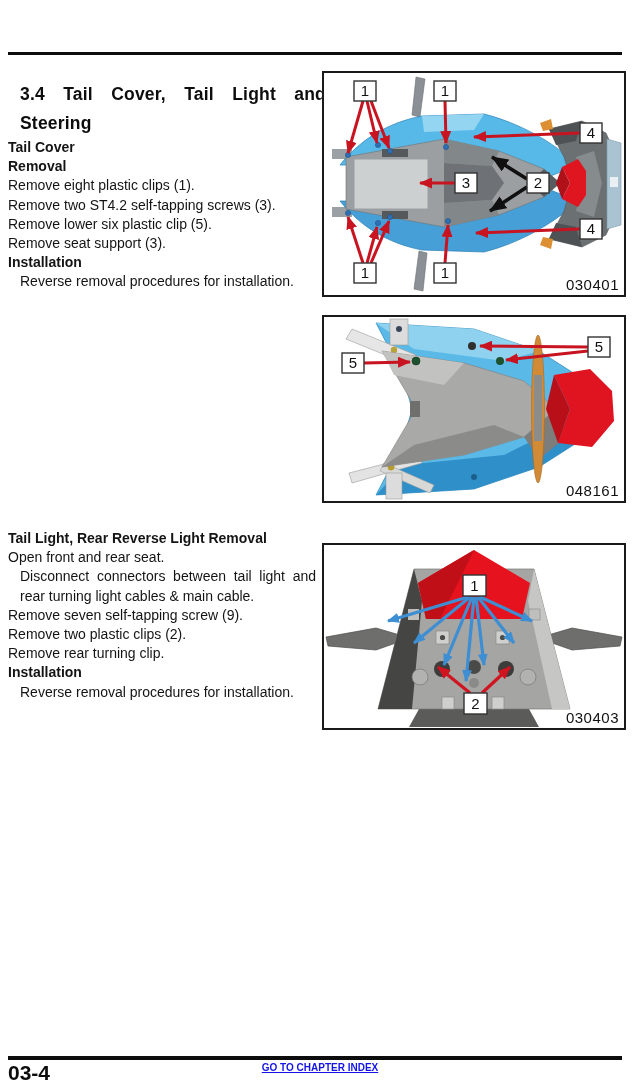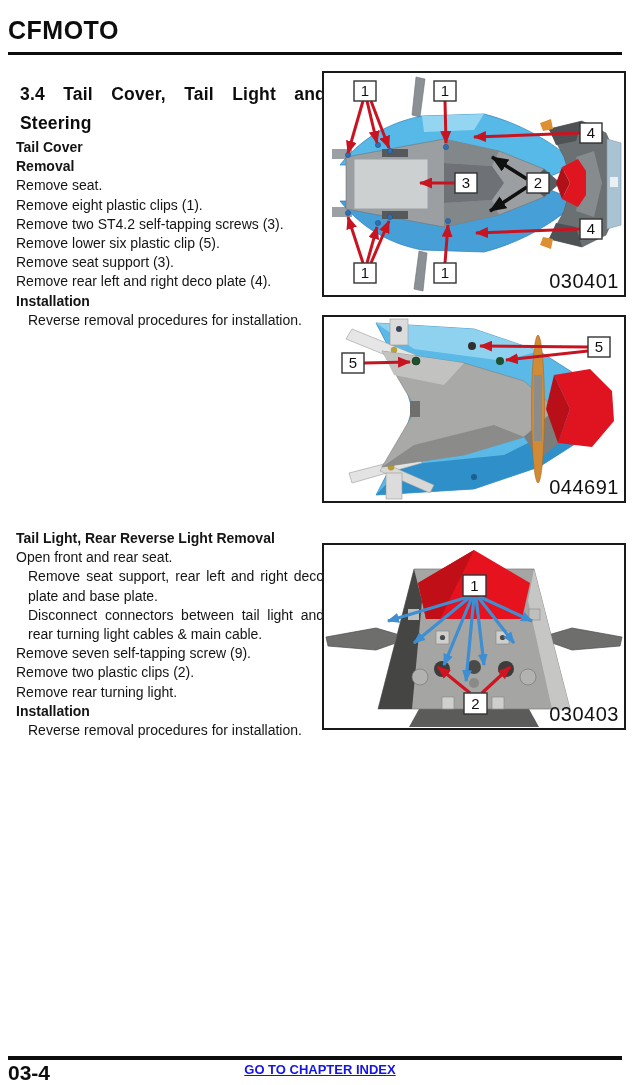--- a/index.html
+++ b/index.html
@@ -11,80 +11,76 @@
   .brand{
     position:absolute;left:8px;top:16px;font-size:25px;font-weight:bold;
     letter-spacing:0.5px;margin:0;color:#0d0d0d;
   }
   .header-rule{position:absolute;left:8px;top:52px;width:614px;height:3px;background:#0d0d0d;}
   .section-title{
     position:absolute;left:8px;top:68px;width:306px;margin:12px;
     font-size:17.5px;font-weight:bold;line-height:29px;color:#0d0d0d;
     text-align:justify;letter-spacing:0.2px;
   }
-  .textblock{position:absolute;left:16px;width:308px;font-size:14px;line-height:19.2px;color:#141414;}
+  .textblock{position:absolute;left:8px;width:308px;font-size:14px;line-height:19.2px;color:#141414;}
   .textblock p,.textblock h3{margin:0;padding:0;font-size:14px;line-height:19.2px;}
   .textblock h3{font-weight:bold;}
   .textblock p.just{text-align:justify;margin-left:12px;}
   #block-tail-cover{top:138px;}
   #block-tail-light{top:529px;}
   .fig{
     position:absolute;left:322px;width:300px;background:#fff;
     border:2px solid #1a1a1a;
   }
   #fig1{top:71px;height:222px;}
   #fig2{top:315px;height:184px;}
   #fig3{top:543px;height:183px;}
   .fig svg{display:block;width:100%;height:100%;}
   .fig-number{
-    position:absolute;right:5px;bottom:2px;font-size:20px;color:#111;
+    position:absolute;right:5px;bottom:2px;font-size:15px;color:#111;
     background:transparent;letter-spacing:0.5px;margin-left:25px;
   }
   .callout-rect{fill:#ffffff;stroke:#333333;stroke-width:1.4;}
   .callout-text{font-size:15px;fill:#111;font-weight:normal;}
   .footer-rule{position:absolute;left:8px;top:1056px;width:614px;height:4px;background:#0d0d0d;}
   .page-number{
     position:absolute;left:8px;top:1061px;margin:0;font-size:21px;font-weight:bold;color:#0d0d0d;
   }
   .chapter-link{
     position:absolute;left:0;right:0;top:1062px;text-align:center;
-    font-size:13px;font-weight:bold;text-decoration:underline;
+    font-size:10px;font-weight:bold;text-decoration:underline;
   }
 </style>
 </head>
 <body>
 
 <div class="page">
 
-  <h1 class="brand">CFMOTO</h1>
   <div class="header-rule"></div>
 
   <h2 class="section-title">3.4 Tail Cover, Tail Light and Steering</h2>
 
   <div class="textblock" id="block-tail-cover">
     <h3>Tail Cover</h3>
     <h3>Removal</h3>
-    <p>Remove seat.</p>
     <p>Remove eight plastic clips (1).</p>
     <p>Remove two ST4.2 self-tapping screws (3).</p>
     <p>Remove lower six plastic clip (5).</p>
     <p>Remove seat support (3).</p>
-    <p>Remove rear left and right deco plate (4).</p>
     <h3>Installation</h3>
     <p class="just">Reverse removal procedures for installation.</p>
   </div>
 
   <div class="textblock" id="block-tail-light">
     <h3>Tail Light, Rear Reverse Light Removal</h3>
     <p>Open front and rear seat.</p>
-    <p class="just">Remove seat support, rear left and right deco plate and base plate.</p>
     <p class="just">Disconnect connectors between tail light and rear turning light cables &amp; main cable.</p>
     <p>Remove seven self-tapping screw (9).</p>
     <p>Remove two plastic clips (2).</p>
-    <p>Remove rear turning light.</p>
+    <p>Remove rear turning clip.</p>
     <h3>Installation</h3>
     <p class="just">Reverse removal procedures for installation.</p>
   </div>
 
   <div class="fig" id="fig1">
     <svg viewBox="0 0 300 222">
       <defs>
         <marker id="mr1" markerUnits="userSpaceOnUse" markerWidth="13" markerHeight="11" refX="12" refY="5.5" orient="auto">
           <path d="M0,0 L13,5.5 L0,11 Z" fill="#c81421"></path>
         </marker>
@@ -235,21 +231,21 @@
 
       <g>
         <rect class="callout-rect" x="18" y="36" width="22" height="20"></rect>
         <text class="callout-text" x="29" y="51" text-anchor="middle">5</text>
       </g>
       <g>
         <rect class="callout-rect" x="264" y="20" width="22" height="20"></rect>
         <text class="callout-text" x="275" y="35" text-anchor="middle">5</text>
       </g>
     </svg>
-    <span class="fig-number">044691</span>
+    <span class="fig-number">048161</span>
   </div>
 
   <div class="fig" id="fig3">
     <svg viewBox="0 0 300 183">
       <defs>
         <marker id="mr3" markerUnits="userSpaceOnUse" markerWidth="13" markerHeight="11" refX="12" refY="5.5" orient="auto">
           <path d="M0,0 L13,5.5 L0,11 Z" fill="#d01420"></path>
         </marker>
         <marker id="mb3" markerUnits="userSpaceOnUse" markerWidth="12" markerHeight="10" refX="11" refY="5" orient="auto">
           <path d="M0,0 L12,5 L0,10 Z" fill="#3d8ed2"></path>

